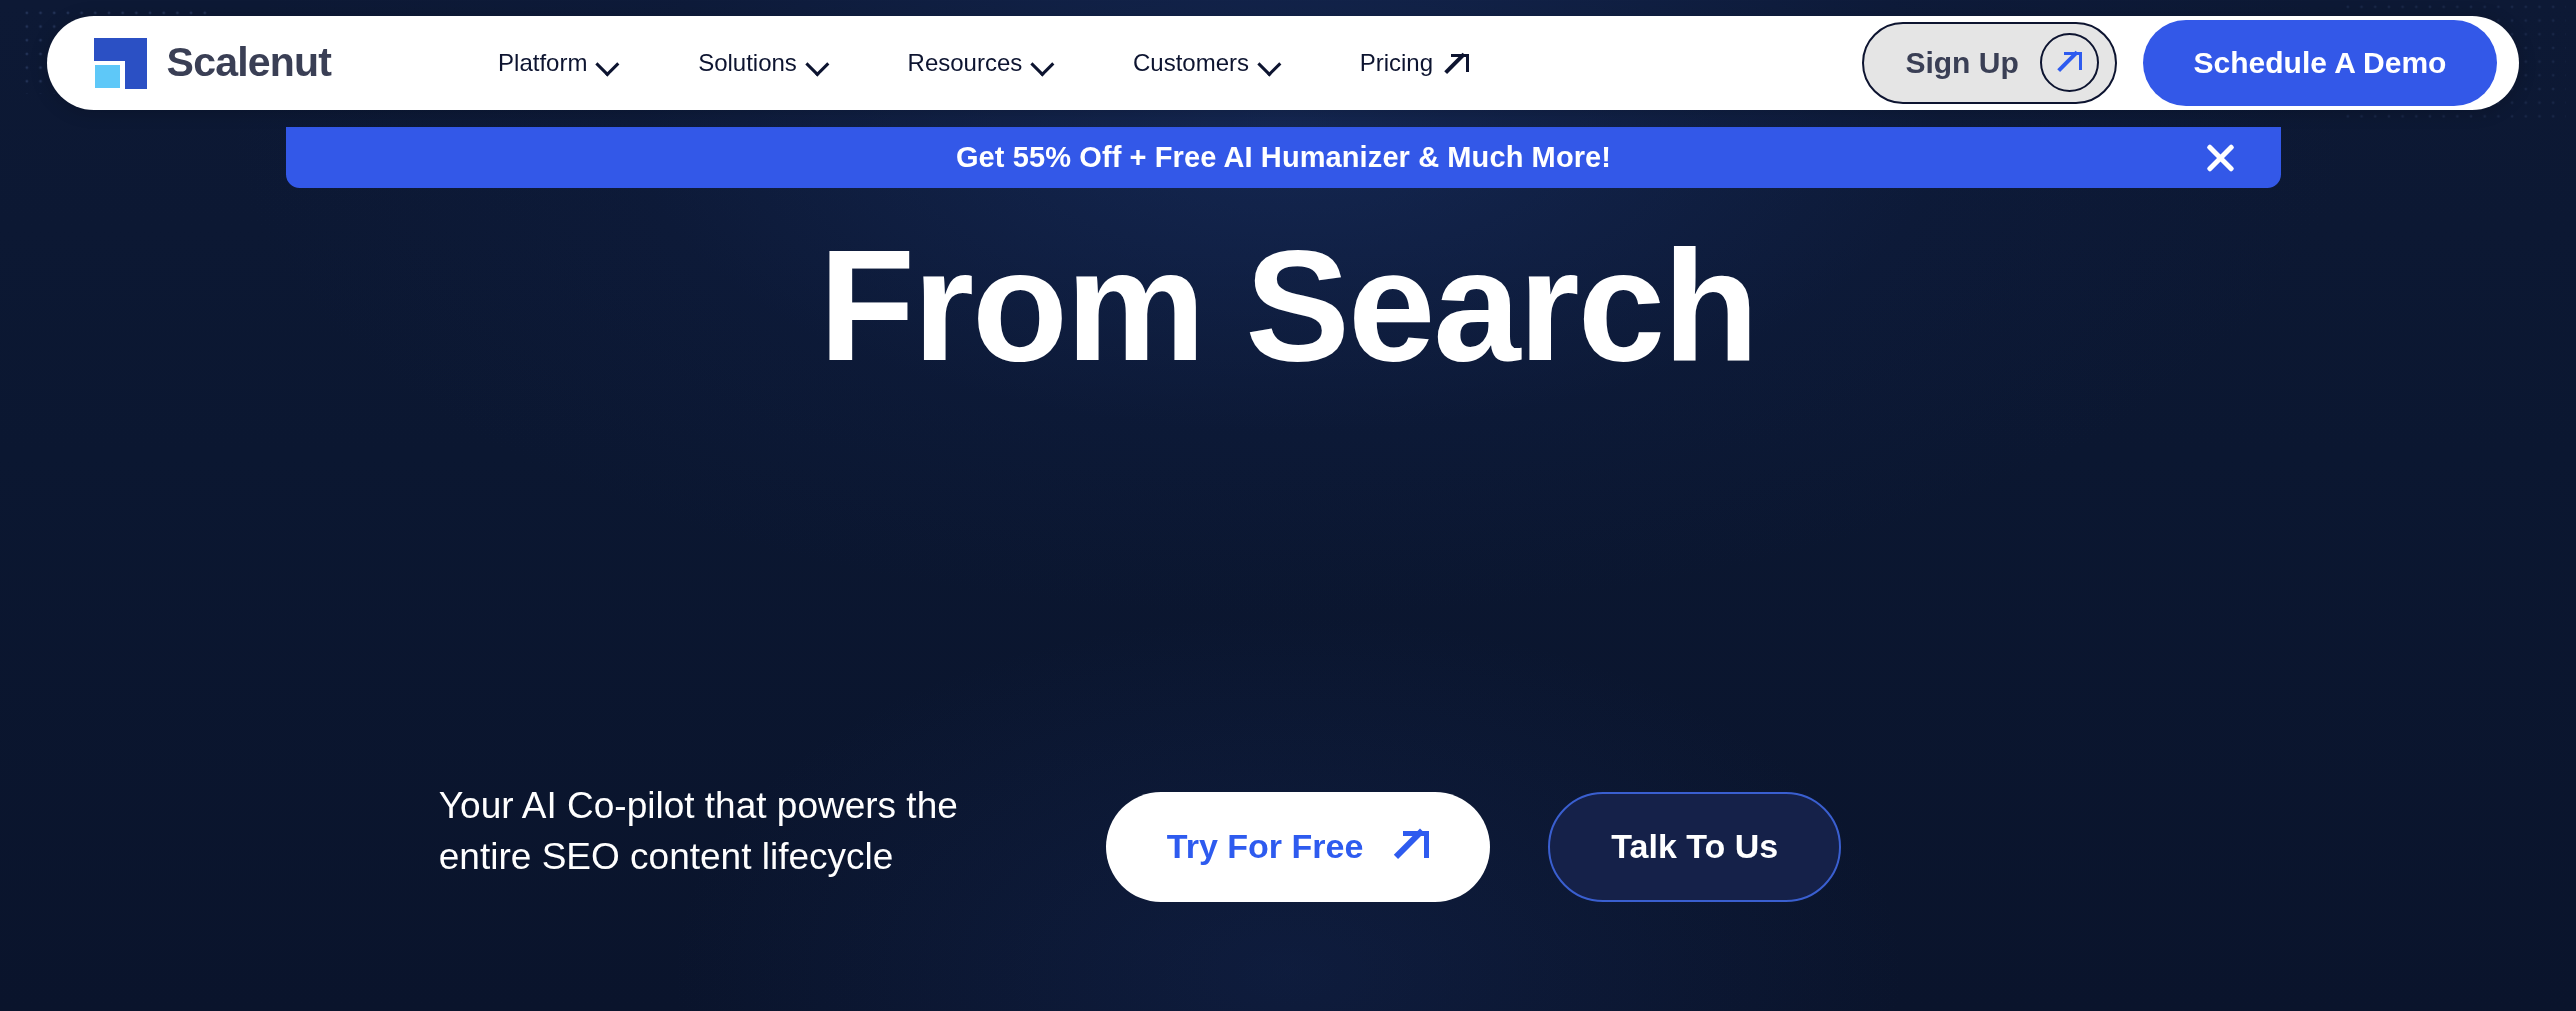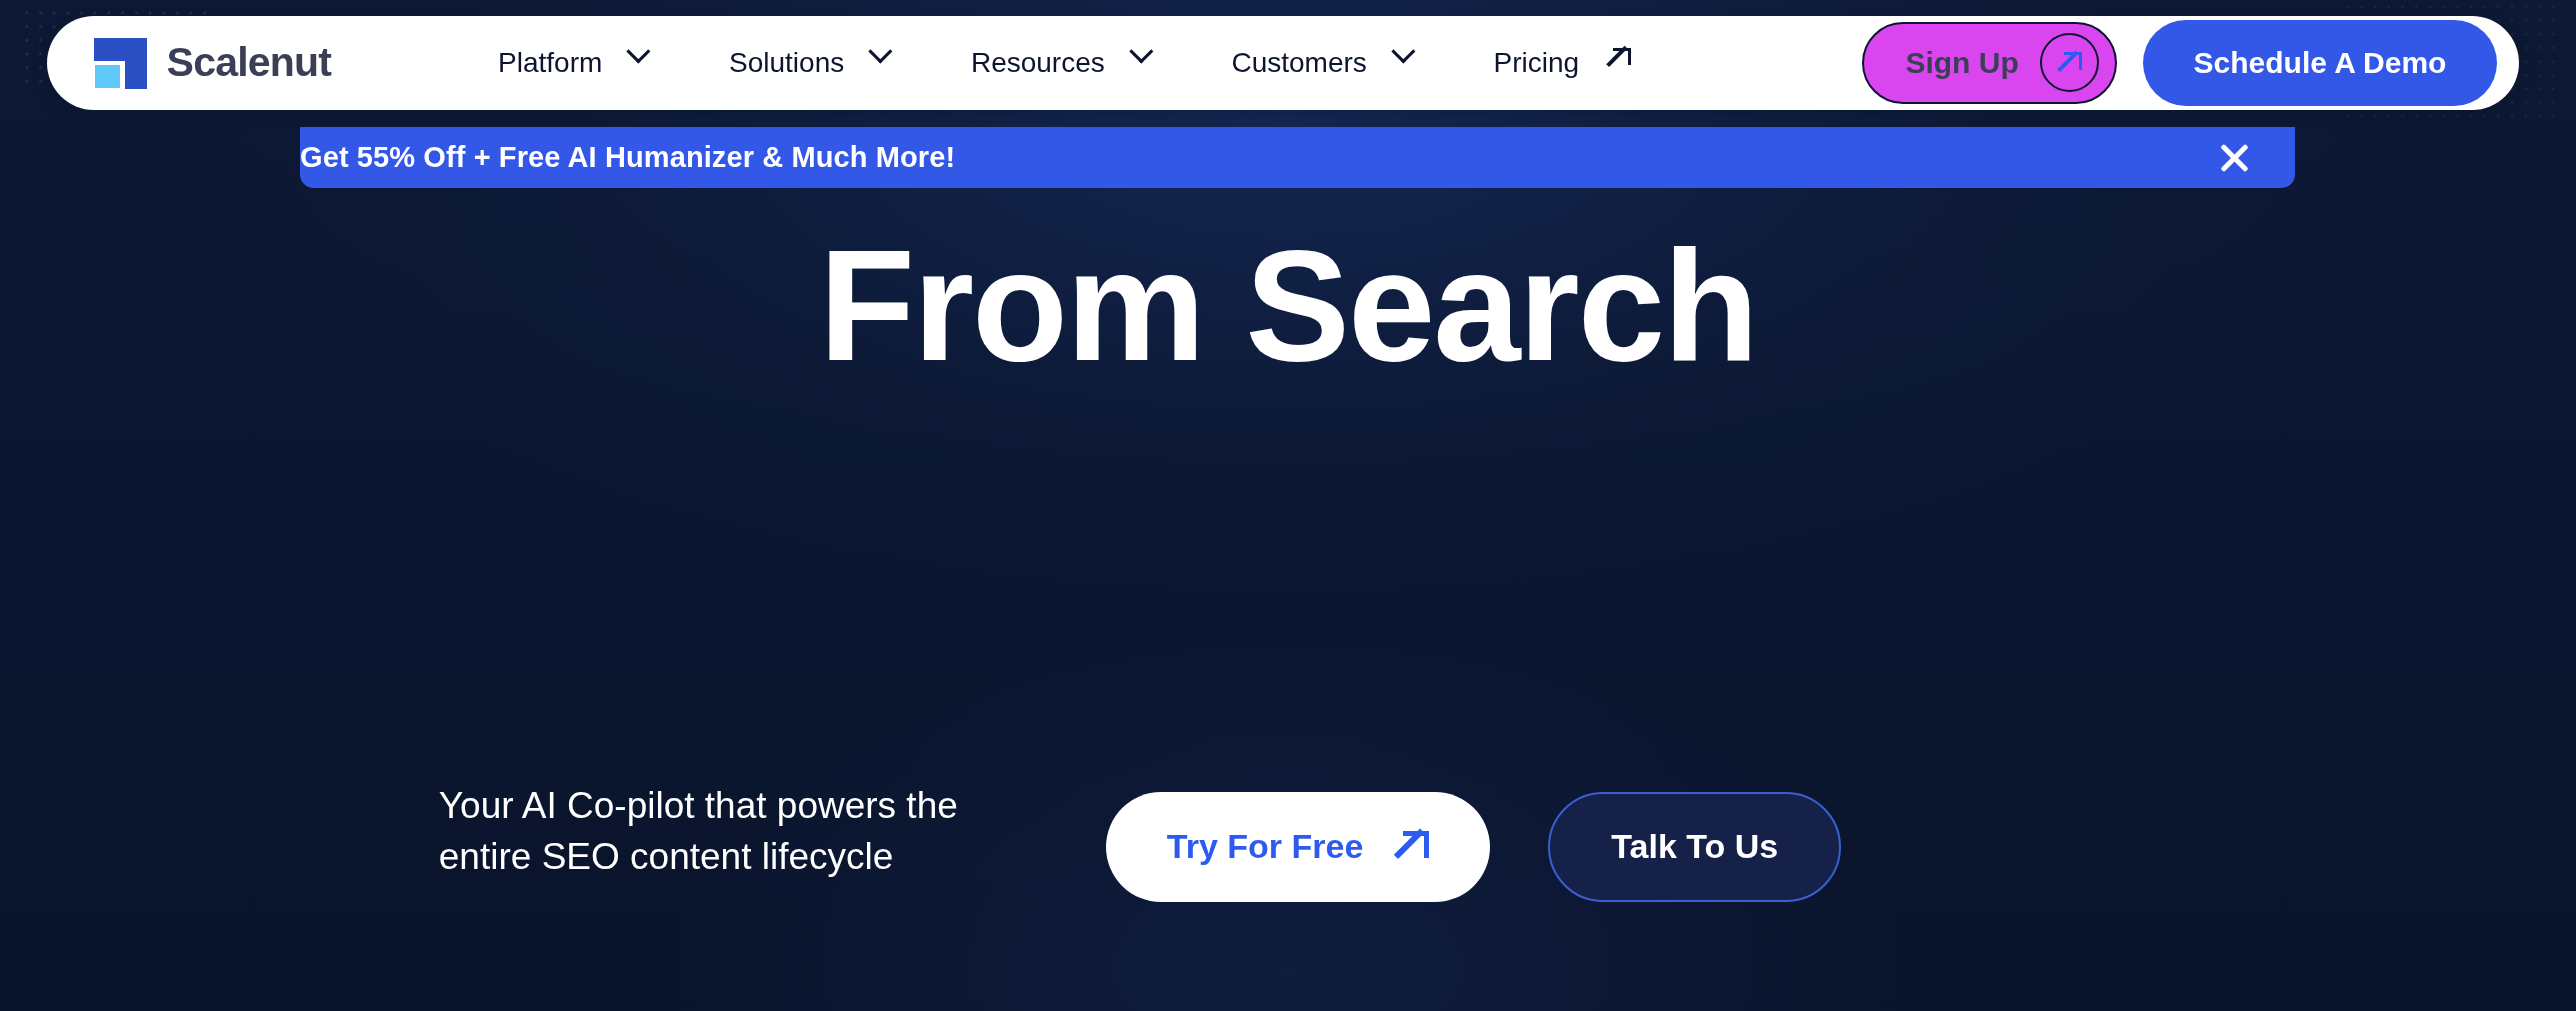--- a/index.html
+++ b/index.html
@@ -86,23 +86,23 @@
   }
 
   .nav {
     display: flex;
     align-items: center;
     margin-left: 167px;
     gap: 82px;
   }
   .nav-item {
     display: flex;
-    align-items: flex-start;
-    gap: 28px;
-    font-size: 28px;
+    align-items: flex-end;
+    gap: 12px;
+    font-size: 24px;
     color: #0d1430;
     cursor: pointer;
     white-space: nowrap;
   }
   .chev {
     display: inline-block;
     width: 16.7px; height: 16.7px;
     border-right: 3.9px solid #0d1430;
     border-bottom: 3.9px solid #0d1430;
     transform: rotate(45deg) translate(-2.9px,-2.9px);
@@ -140,21 +140,21 @@
   }
 
   .btn-signup {
     display: flex;
     align-items: center;
     gap: 21.6px;
     height: 82px;
     padding: 0 15.7px 0 41px;
     border: 2.9px solid #0d1430;
     border-radius: 43px;
-    background: #d946ef;
+    background: #e5e5e5;
     cursor: pointer;
   }
   .btn-signup .label {
     font-size: 30px;
     font-weight: 700;
     color: #3a3f55;
     white-space: nowrap;
   }
   .circle-arrow {
     width: 59px; height: 59px;
@@ -177,28 +177,28 @@
     display: flex;
     align-items: center;
     cursor: pointer;
     white-space: nowrap;
     text-align: center;
   }
 
   
   .banner {
     position: absolute;
-    left: 300px; top: 127px;
+    left: 286px; top: 127px;
     width: 1995px; height: 61px;
     background: #3358e8;
     border-bottom-left-radius: 13.7px;
     border-bottom-right-radius: 13.7px;
     display: flex;
     align-items: center;
-    justify-content: flex-start;
+    justify-content: center;
     z-index: 30;
   }
   .banner-text {
     font-size: 29px;
     font-weight: 700;
     color: #ffffff;
     letter-spacing: 0.1px;
   }
   .banner-close {
     position: absolute;

